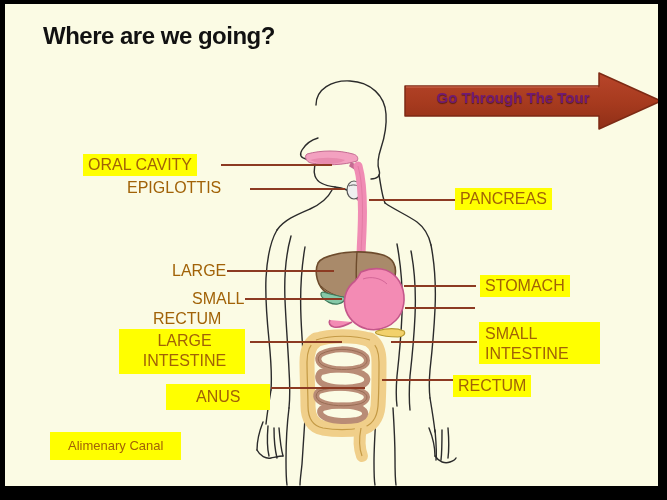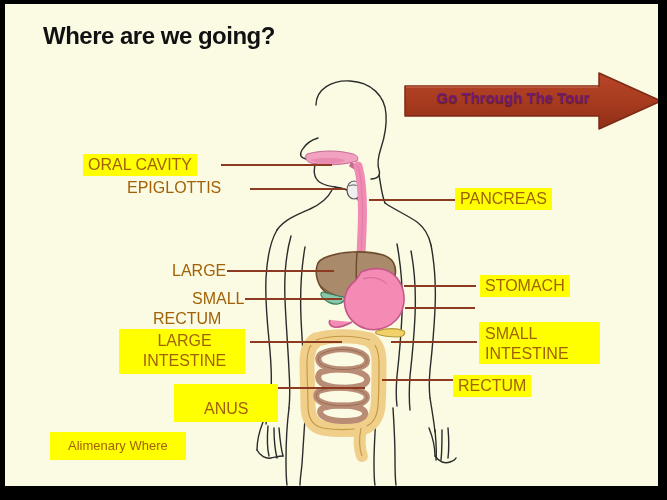--- a/index.html
+++ b/index.html
@@ -201,35 +201,35 @@
 
     <div class="lbl pad" style="left:182px;top:284px;">SMALL</div>
 
     <div class="lbl pad" style="left:143px;top:304px;">RECTUM</div>
 
     <div class="lbl hl two" style="left:114px;top:325px;padding:2px 6px 3px 11px;text-align:center;width:109px;">
       <div>LARGE</div>
       <div>INTESTINE</div>
     </div>
 
-    <div class="lbl hl pad" style="left:169px;top:380px;padding:15px 30px 4px 30px;">ANUS</div>
+    <div class="lbl hl pad" style="left:161px;top:380px;padding:3px 30px 4px 30px;">ANUS</div>
 
     <div class="lbl hl pad" style="left:450px;top:184px;">PANCREAS</div>
 
     <div class="lbl hl pad" style="left:475px;top:271px;">STOMACH</div>
 
 
     <div class="lbl hl two" style="left:474px;top:318px;padding:2px 6px 0 6px;width:109px;">
       <div>SMALL</div>
       <div>INTESTINE</div>
     </div>
 
     <div class="lbl hl pad" style="left:448px;top:371px;text-align:center;">RECTUM</div>
 
-    <div class="lbl hl small" style="left:45px;top:428px;padding:4px 18px 5px 18px;">Alimenary Where</div>
+    <div class="lbl hl small" style="left:45px;top:428px;padding:4px 18px 5px 18px;">Alimenary Canal</div>
 
     <div id="arrow-banner">
       <svg width="262" height="60" viewBox="0 0 262 60">
         <defs>
           <linearGradient id="arrGrad" x1="0" y1="0" x2="0" y2="1">
             <stop offset="0%" stop-color="#b8452a"></stop>
             <stop offset="55%" stop-color="#a63a1e"></stop>
             <stop offset="100%" stop-color="#8f2f17"></stop>
           </linearGradient>
         </defs>

